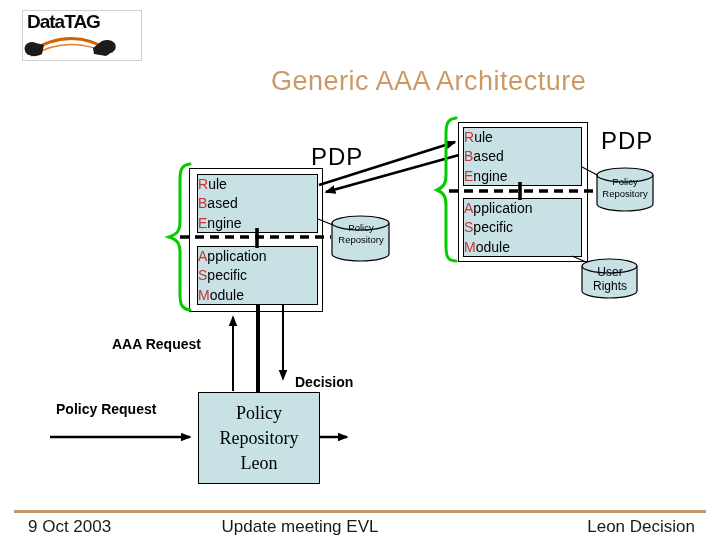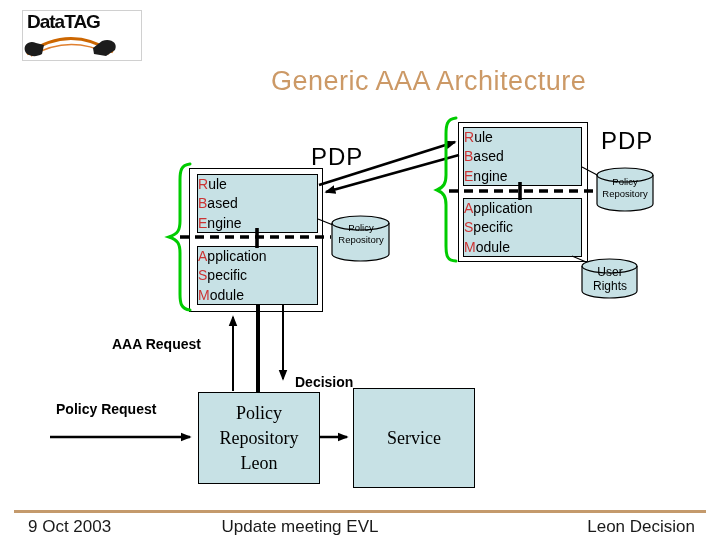--- a/index.html
+++ b/index.html
@@ -84,23 +84,20 @@
     <div><span class="init">A</span><span>pplication</span></div>
     <div><span class="init">S</span><span>pecific</span></div>
     <div><span class="init">M</span><span>odule</span></div>
   </div>
 
   <div class="big-box" style="left:198px;top:392px;width:122px;height:92px">
     <div>Policy</div>
     <div>Repository</div>
     <div>Leon</div>
   </div>
-  <div class="big-box" style="left:353px;top:388px;width:122px;height:100px">
-    <div>Service</div>
-  </div>
 
   <svg class="overlay" width="720" height="540" viewBox="0 0 720 540">
     <defs>
       <marker id="ah" viewBox="0 0 10 10" refX="8.5" refY="5" markerWidth="11" markerHeight="11" orient="auto-start-reverse" markerUnits="userSpaceOnUse">
         <path d="M0,1 L10,5 L0,9 Z" fill="#000"></path>
       </marker>
     </defs>
 
     <line x1="180" y1="237" x2="331" y2="237" stroke="#000" stroke-width="3.6" stroke-dasharray="9,6"></line>
     <line x1="449" y1="191" x2="594" y2="191" stroke="#000" stroke-width="3.6" stroke-dasharray="9,6"></line>

